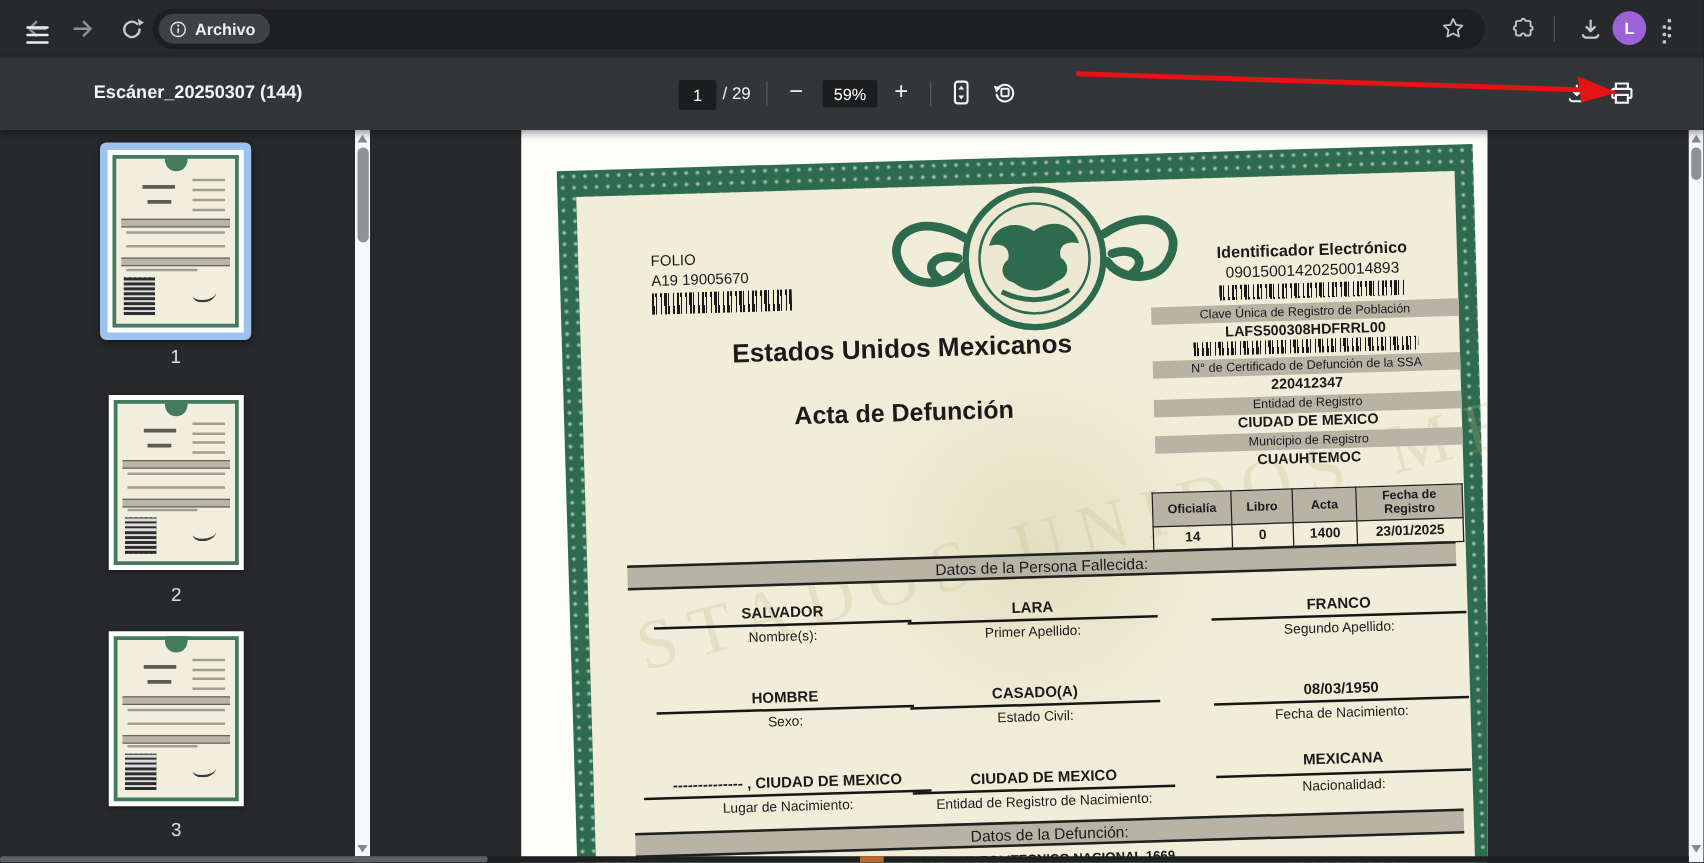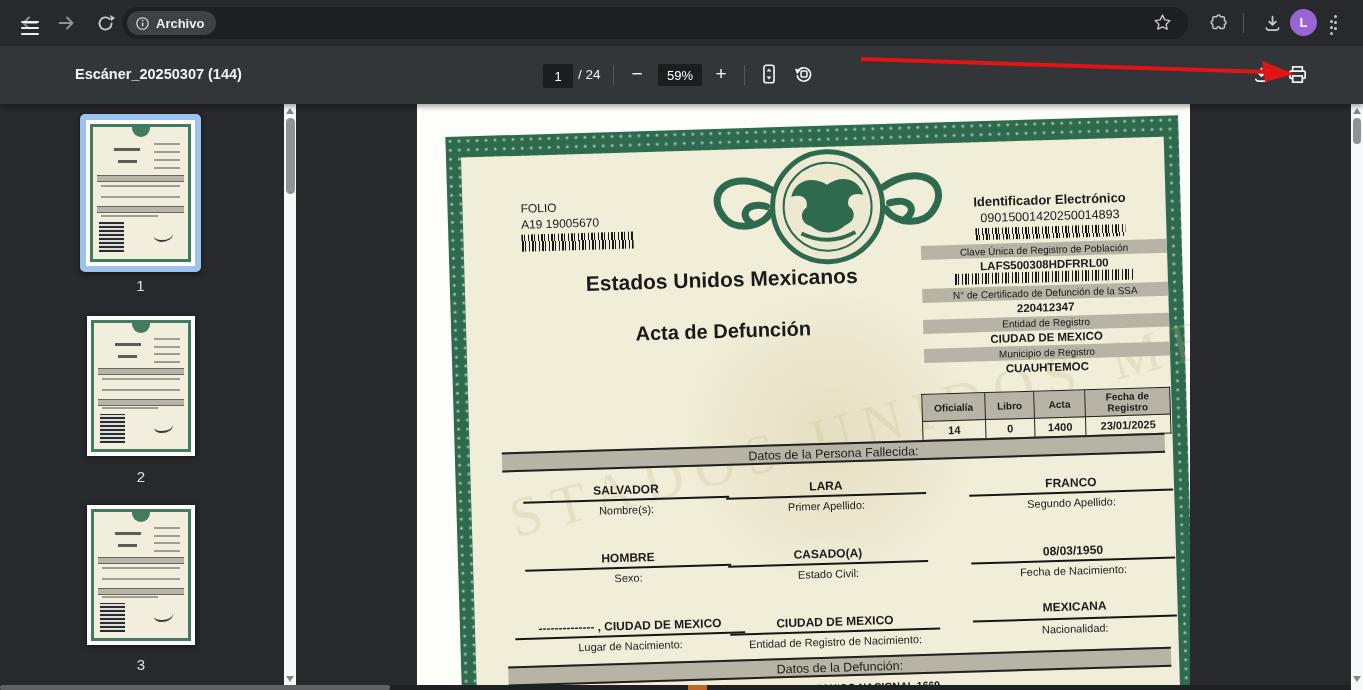--- a/index.html
+++ b/index.html
@@ -150,21 +150,21 @@
 
   <div id="pdfbar">
     <div class="burger abs" style="left:21px;top:67px;margin-top:-46px;top:21px;">
       <i></i>
         <i></i>
         <i></i>
     </div>
     <div class="title abs" style="left:64px;top:20px;margin-left:11px;">Escáner_20250307 (144)</div>
 
     <input class="page-input abs" style="left: 543px; top: 18px;" value="1">
-    <span class="tb-txt abs" style="left:578px;top:21px;">/ 24</span>
+    <span class="tb-txt abs" style="left:578px;top:21px;">/ 29</span>
     <div class="vsep abs" style="left:613px;top:19px;"></div>
     <div class="tb-btn abs" style="left:624px;top:15px;">
       <span>−</span>
     </div>
     <div class="zoom-box abs" style="left:658px;top:18px;">59%</div>
     <div class="tb-btn abs" style="left:708px;top:15px;">
       <span>+</span>
     </div>
     <div class="vsep abs" style="left:744px;top:19px;"></div>
     <div class="tb-btn abs" style="left:756px;top:15px;">

